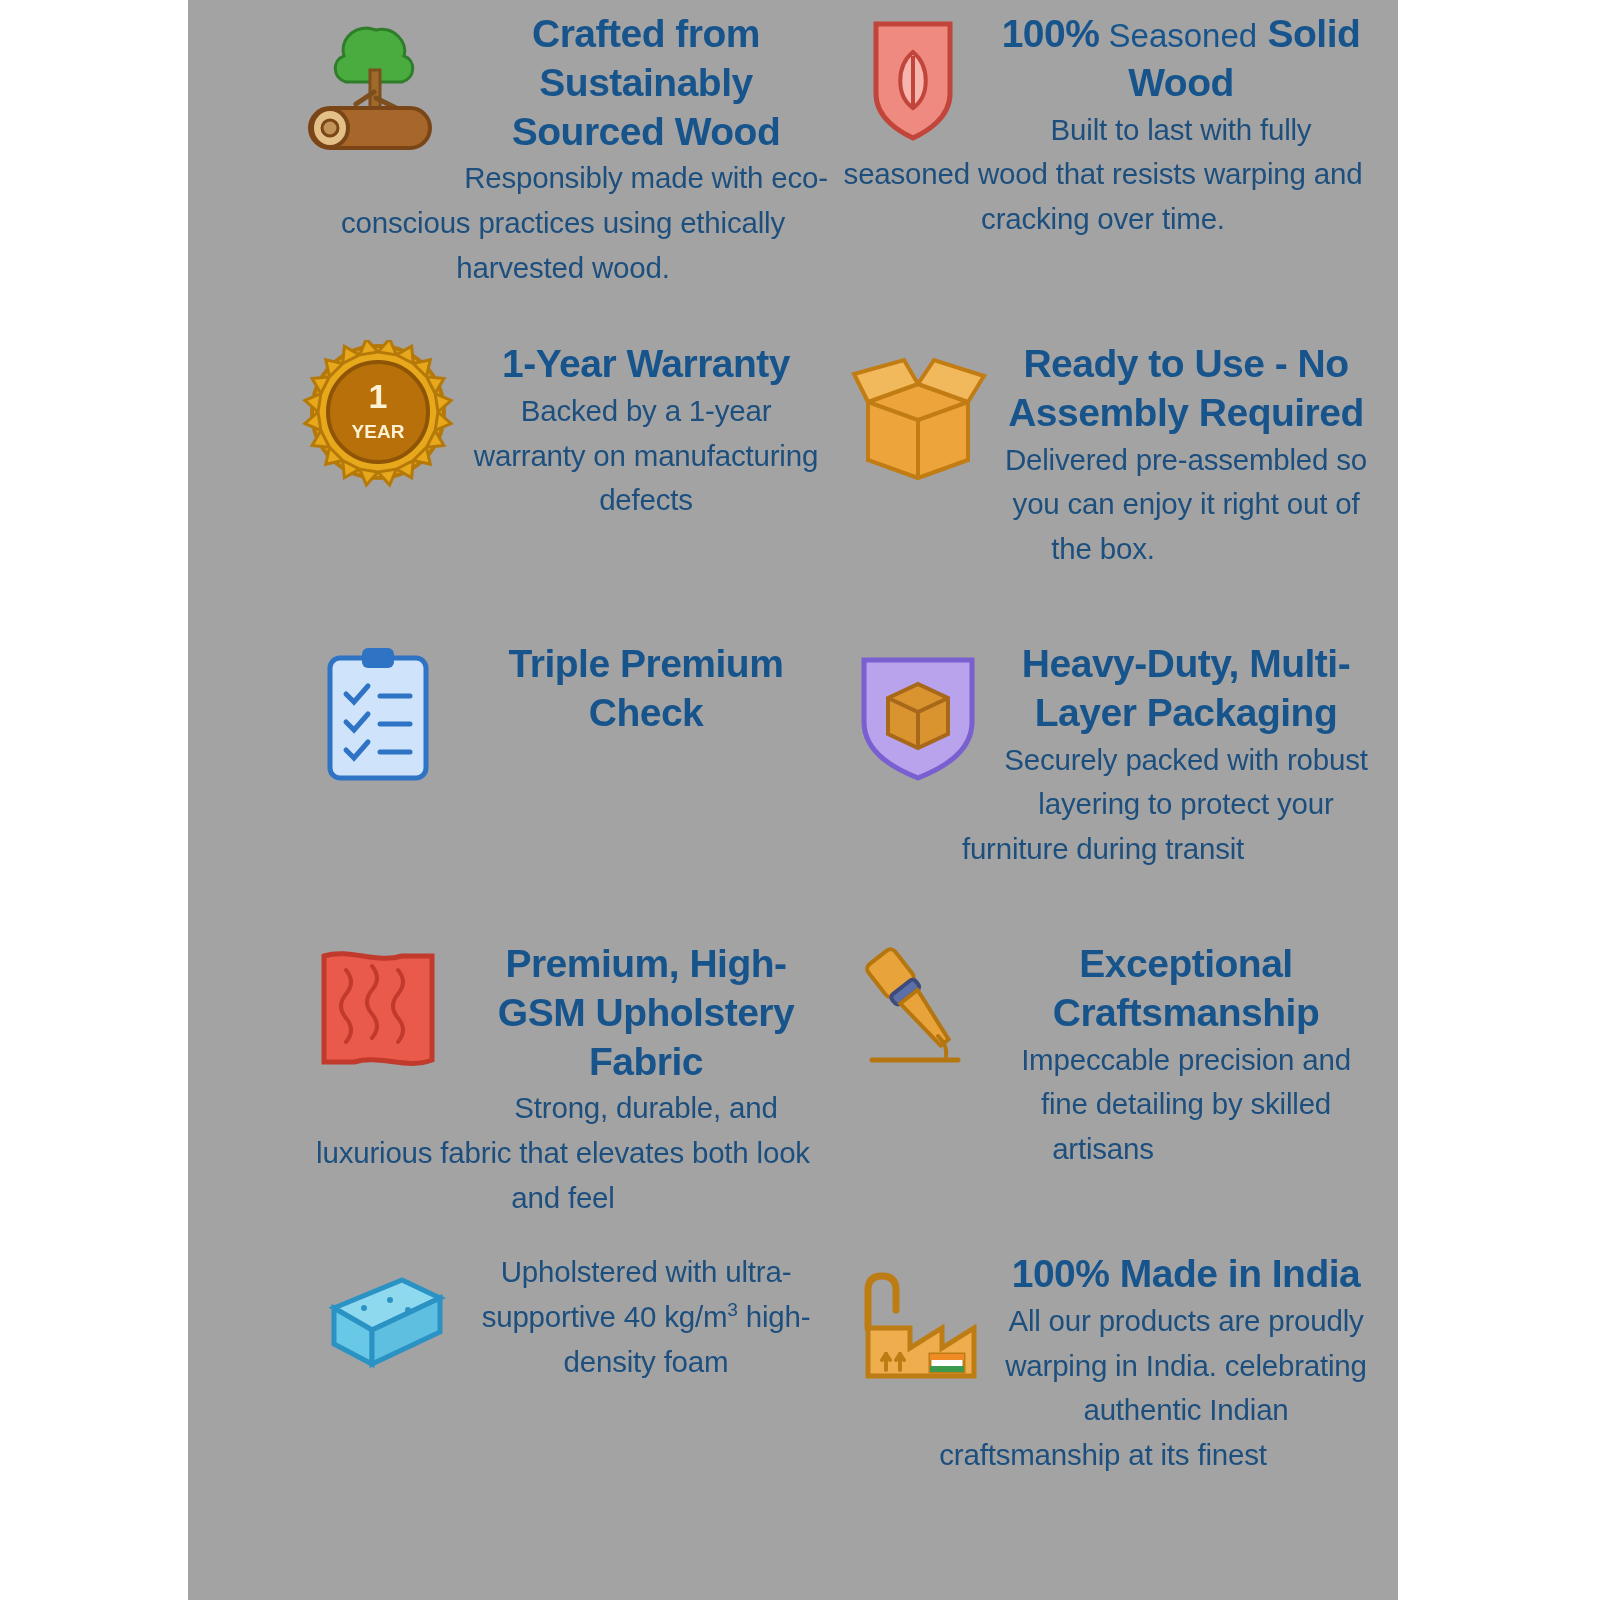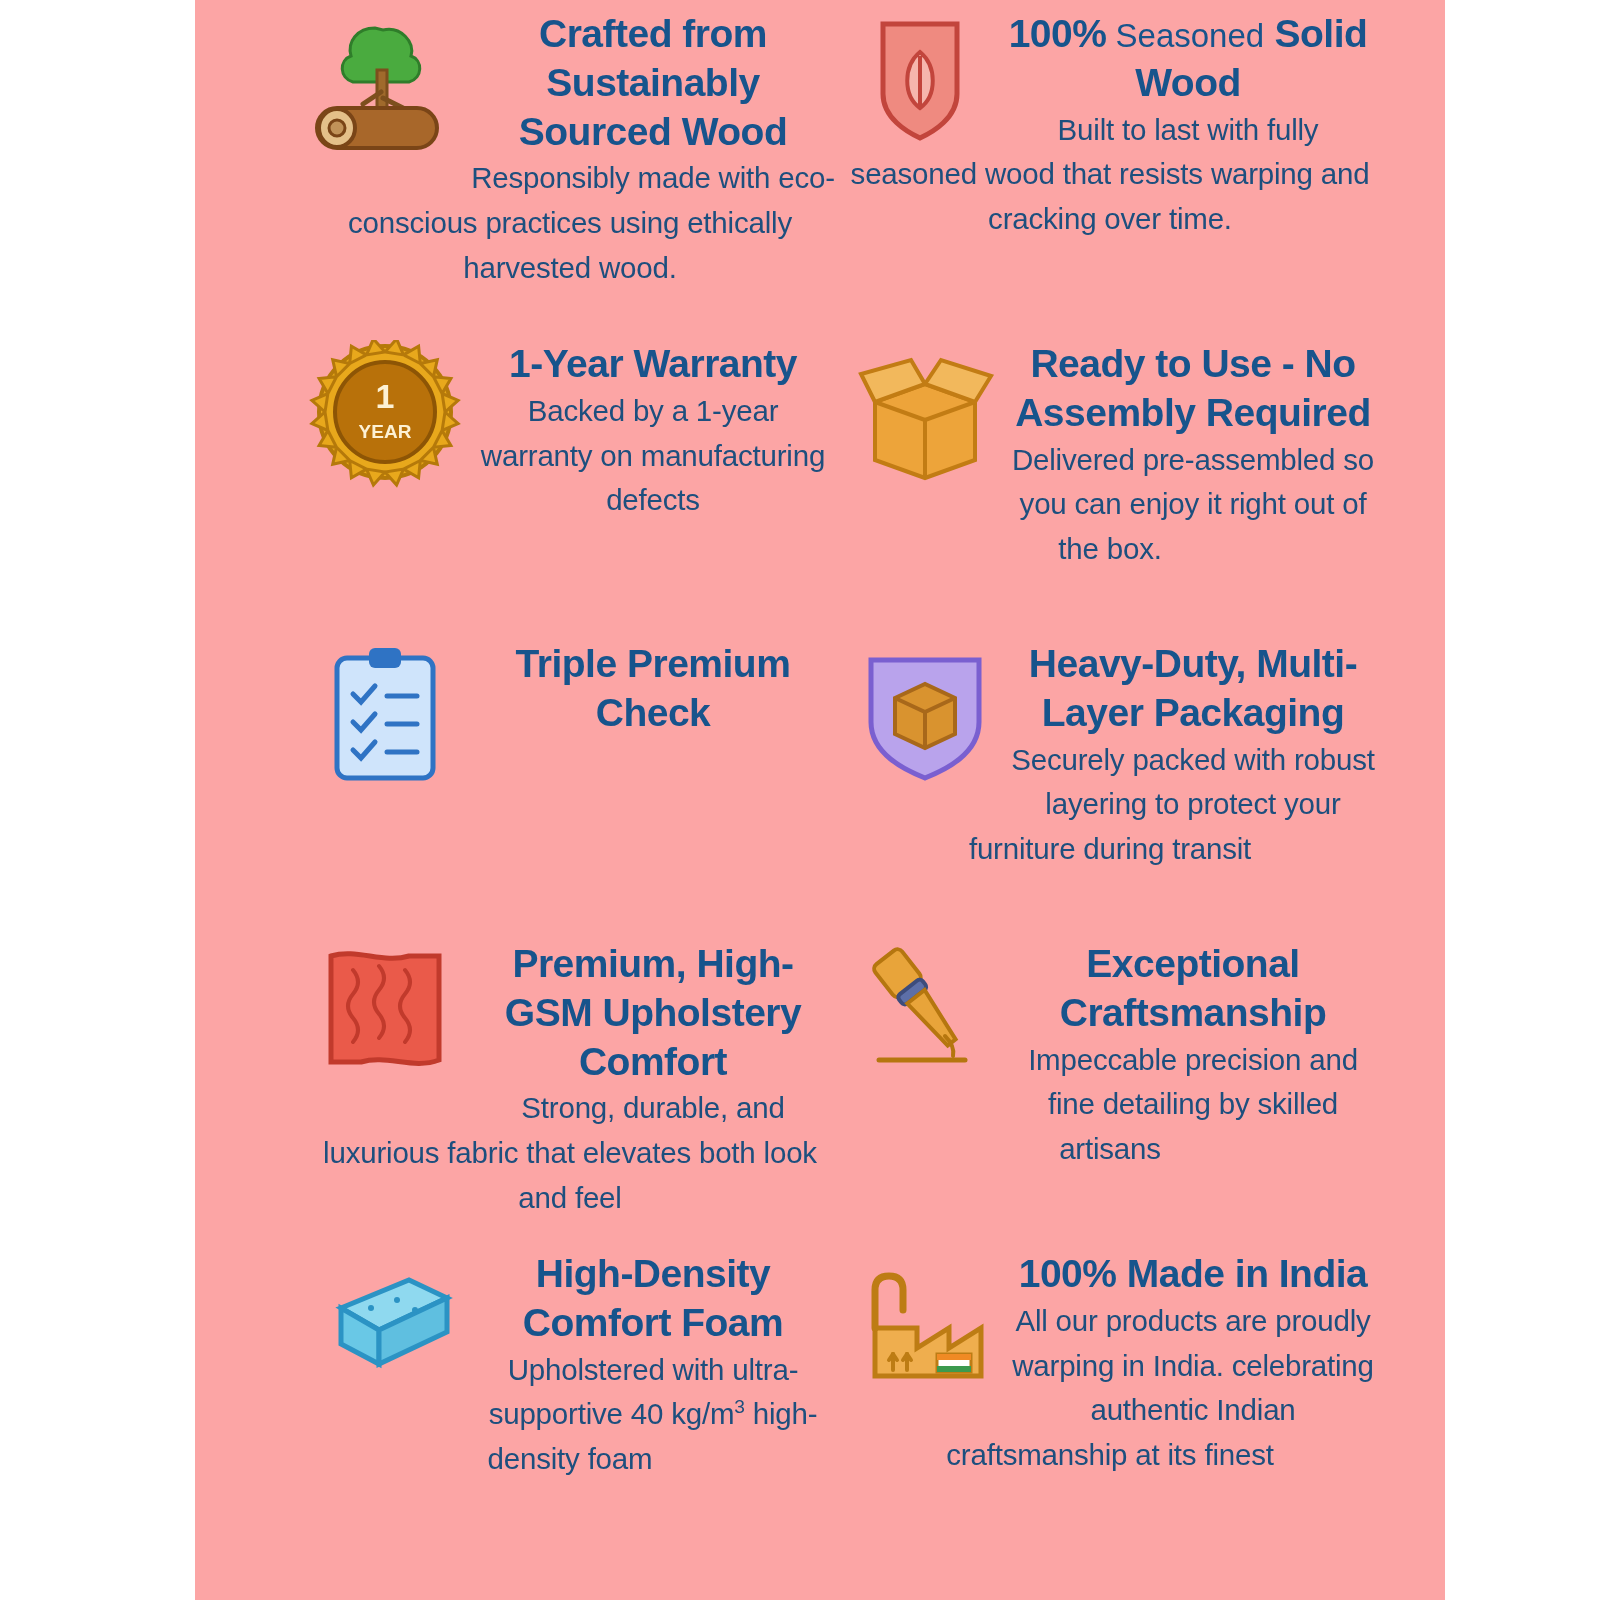--- a/index.html
+++ b/index.html
@@ -8,26 +8,25 @@
   }
   body {
     width: 1600px;
     height: 1600px;
     background: #ffffff;
     font-family: "Liberation Sans", sans-serif;
     overflow: hidden;
   }
   .page {
     position: absolute;
-    left: 195px;
+    left: 188px;
     top: 0;
     width: 1210px;
     height: 1600px;
-    background: #fca5a5;
-    padding-left: 40px;
+    background: #a3a3a3;
   }
   .grid {
     position: absolute;
     inset: 0;
     padding: 0;
   }
   .feature {
     position: absolute;
     box-sizing: border-box;
   }
@@ -213,21 +212,21 @@
           <svg viewBox="0 0 160 150" width="160" height="150">
             <path d="M26 16 C52 8 78 24 104 16 L134 16 L134 120 C108 130 82 114 56 122 L26 122 Z" fill="#ea5a4a" stroke="#c13a2c" stroke-width="5"></path>
             <g stroke="#c13a2c" stroke-width="4" fill="none" stroke-linecap="round">
               <path d="M48 30 q10 12 0 24 q-10 12 0 24 q10 12 0 24"></path>
               <path d="M74 26 q10 12 0 24 q-10 12 0 24 q10 12 0 24"></path>
               <path d="M100 30 q10 12 0 24 q-10 12 0 24 q10 12 0 24"></path>
             </g>
           </svg>
         </span>
         <div class="textflow">
-          <div class="h">Premium, High-GSM Upholstery Comfort</div>
+          <div class="h">Premium, High-GSM Upholstery Fabric</div>
           <div class="p">Strong, durable, and luxurious fabric that elevates both look and feel</div>
         </div>
       </div>
     </div>
 
     <div class="feature" id="f8">
       <div class="inner">
         <span class="icon">
           <svg viewBox="0 0 160 150" width="160" height="150">
             <g transform="rotate(-38 80 70)">
@@ -254,21 +253,20 @@
             <path d="M36 58 L36 94 L74 114 L74 80 Z" fill="#69c8e6" stroke="#2b93c4" stroke-width="5"></path>
             <path d="M74 80 L142 48 L142 82 L74 114 Z" fill="#5fbfe0" stroke="#2b93c4" stroke-width="5"></path>
             <g fill="#2b93c4">
               <circle cx="66" cy="58" r="3"></circle>
                 <circle cx="92" cy="50" r="3"></circle>
                 <circle cx="110" cy="60" r="3"></circle>
             </g>
           </svg>
         </span>
         <div class="textflow">
-          <div class="h">High-Density Comfort Foam</div>
           <div class="p"><span>Upholstered with ultra-supportive 40 kg/m</span><sup class="sup">3</sup><span> high-density foam</span></div>
         </div>
       </div>
     </div>
 
     <div class="feature" id="f10">
       <div class="inner">
         <span class="icon">
           <svg viewBox="0 0 160 150" width="160" height="150">
             <path d="M30 78 L30 126 L136 126 L136 78 L104 98 L104 78 L72 98 L72 78 Z" fill="#efae4e" stroke="#bd7c14" stroke-width="5"></path>

